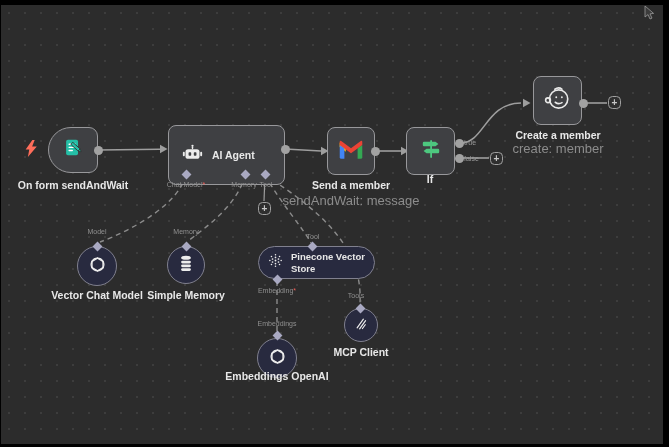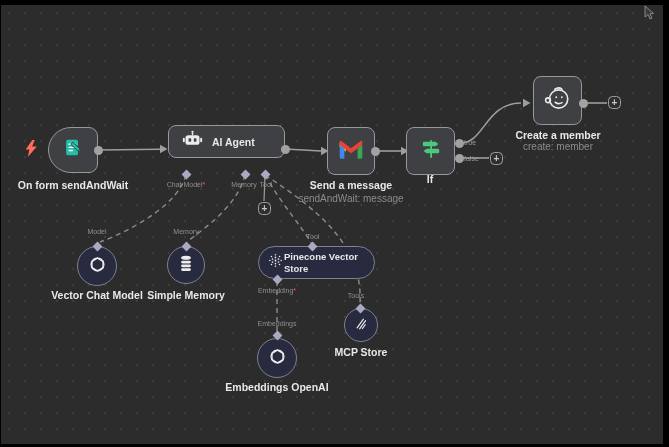--- a/index.html
+++ b/index.html
@@ -10,25 +10,25 @@
           background-image:radial-gradient(circle,#3d3d3d 1px,transparent 1.15px);
           background-size:16px 16px;}
   .world{position:absolute;left:-1px;top:-5px;width:669px;height:447px;}
   svg.wires{position:absolute;left:0;top:0;z-index:1;}
   .node{position:absolute;z-index:2;box-sizing:border-box;background:#3f4043;
         border:1.6px solid #98989b;display:flex;align-items:center;justify-content:center;}
   .node-std{border-radius:8px;}
   .node-trigger{border-radius:23px 9px 9px 23px;}
   .node-ai{background:#282a3f;border:1.4px solid #80808e;}
   .circle{border-radius:50%;}
-  .pill{border-radius:17px;justify-content:flex-start;padding-left:8px;}
+  .pill{border-radius:17px;justify-content:flex-start;padding-left:8px;gap:7px;}
   .agent-inner{justify-content:flex-start;padding-left:13px;gap:9px;}
   .ntitle{position:absolute;z-index:3;transform:translateX(-50%);font-size:10.5px;
           font-weight:bold;color:#e8e8e8;white-space:nowrap;text-align:center;}
-  .nsub{position:absolute;z-index:3;transform:translateX(-50%);font-size:10px;
+  .nsub{position:absolute;z-index:3;transform:translateX(-50%);font-size:13px;
         color:#8c8c8c;white-space:nowrap;text-align:center;}
   .plabel{position:absolute;z-index:3;transform:translateX(-50%);font-size:7px;
           color:#909090;white-space:nowrap;}
   .outlabel{position:absolute;z-index:3;font-size:7px;color:#9a9a9a;white-space:nowrap;}
   .req{color:#f05f57;}
   .diamond{position:absolute;z-index:3;width:7px;height:7px;background:#a9a9c2;
            transform:rotate(45deg);}
   .odot{position:absolute;z-index:3;width:9px;height:9px;border-radius:50%;background:#a2a2a2;}
   .plus{position:absolute;z-index:3;width:13px;height:13px;box-sizing:border-box;
         background:#2f2f2f;border:1.6px solid #a0a0a0;border-radius:4.5px;display:flex;
@@ -89,21 +89,21 @@
             <g transform="rotate(-48 16 12)">
               <rect x="14.6" y="4.5" width="3.2" height="11" rx="1" fill="#25bfa7" stroke="#2c2c2c" stroke-width="0.9"></rect>
               <polygon points="16.2,18.3 14.6,15.5 17.8,15.5" fill="#25bfa7" stroke="#2c2c2c" stroke-width="0.7"></polygon>
             </g>
           </svg>
         </span>
       </div>
       <div class="ntitle" style="left:73px;top:179px">On form sendAndWait</div>
       <div class="odot" style="left:93.5px;top:145.5px"></div>
 
-      <div class="node node-std agent-inner" style="left:168px;top:125px;width:117px;height:33px">
+      <div class="node node-std agent-inner" style="left:168px;top:125px;width:117px;height:60px">
         <span>
           <svg width="21" height="21" viewBox="0 0 24 24" fill="#ececec">
             <rect x="4" y="7" width="16" height="11" rx="3"></rect>
             <rect x="1" y="10" width="2.2" height="5" rx="1"></rect>
             <rect x="20.8" y="10" width="2.2" height="5" rx="1"></rect>
             <rect x="7.5" y="10.5" width="3" height="4" rx="0.8" fill="#3f4043"></rect>
             <rect x="13.5" y="10.5" width="3" height="4" rx="0.8" fill="#3f4043"></rect>
             <rect x="11.2" y="4" width="1.6" height="3" rx="0.8"></rect>
             <circle cx="12" cy="3.2" r="1.3"></circle>
           </svg>
@@ -122,21 +122,21 @@
       <div class="node node-std" style="left:327px;top:127px;width:48px;height:48px">
         <span>
           <svg width="26" height="22" viewBox="0 0 24 20">
             <path fill="#fbbc04" d="M1.5 4 L7.2 8.3 V12.5 L1.5 8.2 Z"></path>
             <path fill="#4285f4" d="M1.6 6.2 L5.9 9.4 V19 H3.1 Q1.6 19 1.6 17.5 Z"></path>
             <path fill="#34a853" d="M22.4 6.2 L18.1 9.4 V19 H20.9 Q22.4 19 22.4 17.5 Z"></path>
             <path fill="#ea4335" d="M1.6 6.2 V3.6 Q1.6 1.8 3.3 2.9 L12 9.4 L20.7 2.9 Q22.4 1.8 22.4 3.6 V6.2 L12 14 Z"></path>
           </svg>
         </span>
       </div>
-      <div class="ntitle" style="left:351px;top:179px">Send a message</div>
+      <div class="ntitle" style="left:351px;top:179px">Send a member</div>
       <div class="nsub" style="left:351px;top:193px">sendAndWait: message</div>
       <div class="odot" style="left:370.5px;top:146.5px"></div>
 
       <div class="node node-std" style="left:406px;top:127px;width:49px;height:48px">
         <span>
           <svg width="24" height="24" viewBox="0 0 24 24">
             <rect x="11.2" y="3" width="1.8" height="18" rx="0.9" fill="#4dc87f"></rect>
             <path d="M5 4.8 h11.5 l2.9 2.2 -2.9 2.2 H5 Q3.8 9.2 3.8 8 V6 Q3.8 4.8 5 4.8 Z" fill="#4dc87f"></path>
             <path d="M19 11.8 H7.5 L4.6 14 l2.9 2.2 H19 Q20.2 16.2 20.2 15 V13 Q20.2 11.8 19 11.8 Z" fill="#4dc87f"></path>
           </svg>
@@ -229,39 +229,39 @@
         <span>
           <svg width="15" height="15" viewBox="0 0 24 24" fill="none" stroke="#ececec" stroke-width="1.9" stroke-linecap="round">
             <path d="M5 19 L15 5"></path>
             <path d="M9 20.5 L18.5 7.5"></path>
             <path d="M13.5 20 L18 14"></path>
           </svg>
         </span>
       </div>
       <div class="diamond" style="left:357px;top:304.5px"></div>
       <div class="plabel" style="left:356px;top:292px">Tools</div>
-      <div class="ntitle" style="left:361px;top:346px">MCP Store</div>
+      <div class="ntitle" style="left:361px;top:346px">MCP Client</div>
 
       <div class="node node-ai circle" style="left:257px;top:338px;width:40px;height:40px">
         <span>
           <svg width="19" height="19" viewBox="0 0 24 24" fill="none" stroke="#ececec" stroke-width="1.6" stroke-linecap="round">
             <g transform="translate(12 12)">
               <path d="M0 -8 A8 8 0 0 1 6.93 -4 L6.93 4"></path>
               <path d="M0 -8 A8 8 0 0 1 6.93 -4 L6.93 4" transform="rotate(60)"></path>
               <path d="M0 -8 A8 8 0 0 1 6.93 -4 L6.93 4" transform="rotate(120)"></path>
               <path d="M0 -8 A8 8 0 0 1 6.93 -4 L6.93 4" transform="rotate(180)"></path>
               <path d="M0 -8 A8 8 0 0 1 6.93 -4 L6.93 4" transform="rotate(240)"></path>
               <path d="M0 -8 A8 8 0 0 1 6.93 -4 L6.93 4" transform="rotate(300)"></path>
             </g>
           </svg>
         </span>
       </div>
       <div class="diamond" style="left:273.5px;top:331.5px"></div>
       <div class="plabel" style="left:277px;top:320px">Embeddings</div>
-      <div class="ntitle" style="left:277px;top:381px">Embeddings OpenAI</div>
+      <div class="ntitle" style="left:277px;top:370px">Embeddings OpenAI</div>
 
       <span class="cursor" style="left:644px;top:6px">
         <svg width="12" height="14" viewBox="0 0 12 14">
           <path d="M1 0 L1 11 L4 8.6 L6 13 L8 12.1 L6 7.9 L9.6 7.4 Z" fill="#3c3c3c" stroke="#9a9a9a" stroke-width="0.8"></path>
         </svg>
       </span>
 
     </div>
   </div>
 </div>

